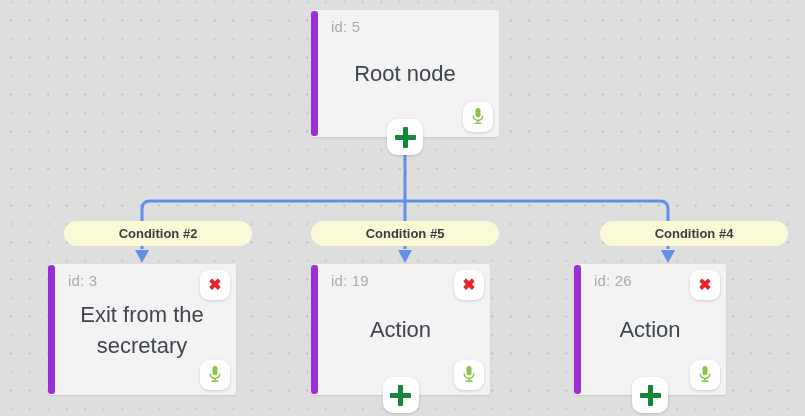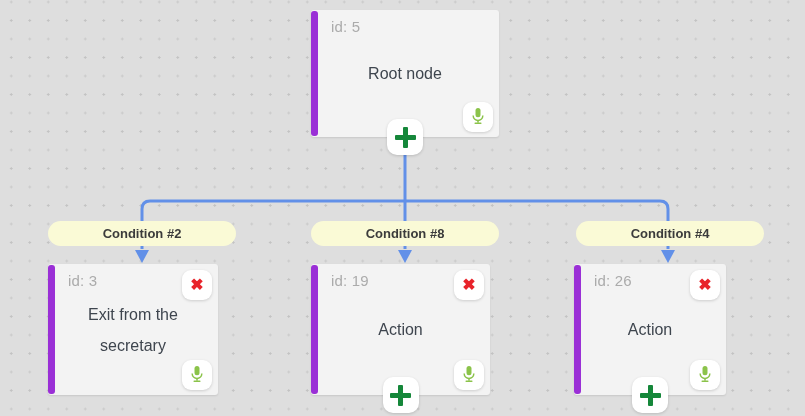--- a/index.html
+++ b/index.html
@@ -28,21 +28,21 @@
     background:#9a2fd6;border-radius:3px;
   }
   .node-id{
     position:absolute;top:8px;left:20px;
     font-size:15px;font-weight:500;color:#ababab;letter-spacing:.2px;
   }
   .node-title{
     position:absolute;left:7px;right:7px;top:0;bottom:0;
     display:flex;align-items:center;justify-content:center;
     padding:0 14px;
-    font-size:16px;font-weight:500;color:#3e454e;
+    font-size:22px;font-weight:500;color:#3e454e;
     line-height:31px;text-align:center;
   }
   .node-title.align-left{justify-content:flex-start;text-align:center;}
   .icon-btn{
     position:absolute;border:0;padding:0;margin:0;cursor:pointer;
     background:#fff;border-radius:9px;
     box-shadow:0 1px 3px rgba(0,0,0,.16);
     display:flex;align-items:center;justify-content:center;
   }
   .mic-btn{width:30px;height:30px;right:6px;bottom:5px;}
@@ -53,26 +53,26 @@
   .plus-glyph::before{content:"";position:absolute;left:0;top:8px;width:21px;height:5px;background:#15873a;border-radius:1px;}
   .plus-glyph::after{content:"";position:absolute;left:8px;top:0;width:5px;height:21px;background:#15873a;border-radius:1px;}
   .condition-pill{
     position:absolute;z-index:2;top:221px;width:188px;height:25px;
     background:#fafad6;border-radius:13px;
     display:flex;align-items:center;justify-content:center;
     font-size:13px;font-weight:600;color:#3b3b3b;cursor:pointer;
   }
   
   .node-root{left:311px;top:10px;width:188px;height:127px;}
-  .node-c0{left:48px;top:264px;width:170px;height:131px;}
+  .node-c0{left:48px;top:264px;width:188px;height:131px;}
   .node-c1{left:311px;top:264px;width:179px;height:131px;}
   .node-c2{left:574px;top:264px;width:152px;height:131px;}
-  .pill-0{left:48px;}
+  .pill-0{left:64px;}
   .pill-1{left:311px;}
-  .pill-2{left:576px;}
+  .pill-2{left:600px;}
 </style>
 </head>
 <body>
 
 <div class="canvas">
 
   <svg class="connectors" width="805" height="416" viewBox="0 0 805 416">
     <g stroke="#6290e8" stroke-width="3" fill="none">
       <path d="M405 137 V249"></path>
       <path d="M405 201 H150 Q142 201 142 209 V249"></path>
@@ -82,21 +82,21 @@
       <polygon points="135,250 149,250 142,263"></polygon>
       <polygon points="398,250 412,250 405,263"></polygon>
       <polygon points="661,250 675,250 668,263"></polygon>
     </g>
   </svg>
 
   <div class="condition-pill pill-0">
     <span>Condition #2</span>
   </div>
   <div class="condition-pill pill-1">
-    <span>Condition #8</span>
+    <span>Condition #5</span>
   </div>
   <div class="condition-pill pill-2">
     <span>Condition #4</span>
   </div>
 
   <div class="flow-node node-root">
     <div class="accent-bar"></div>
     <div class="node-id">id: 5</div>
     <div class="node-title">Root node</div>
     <button class="icon-btn mic-btn">

